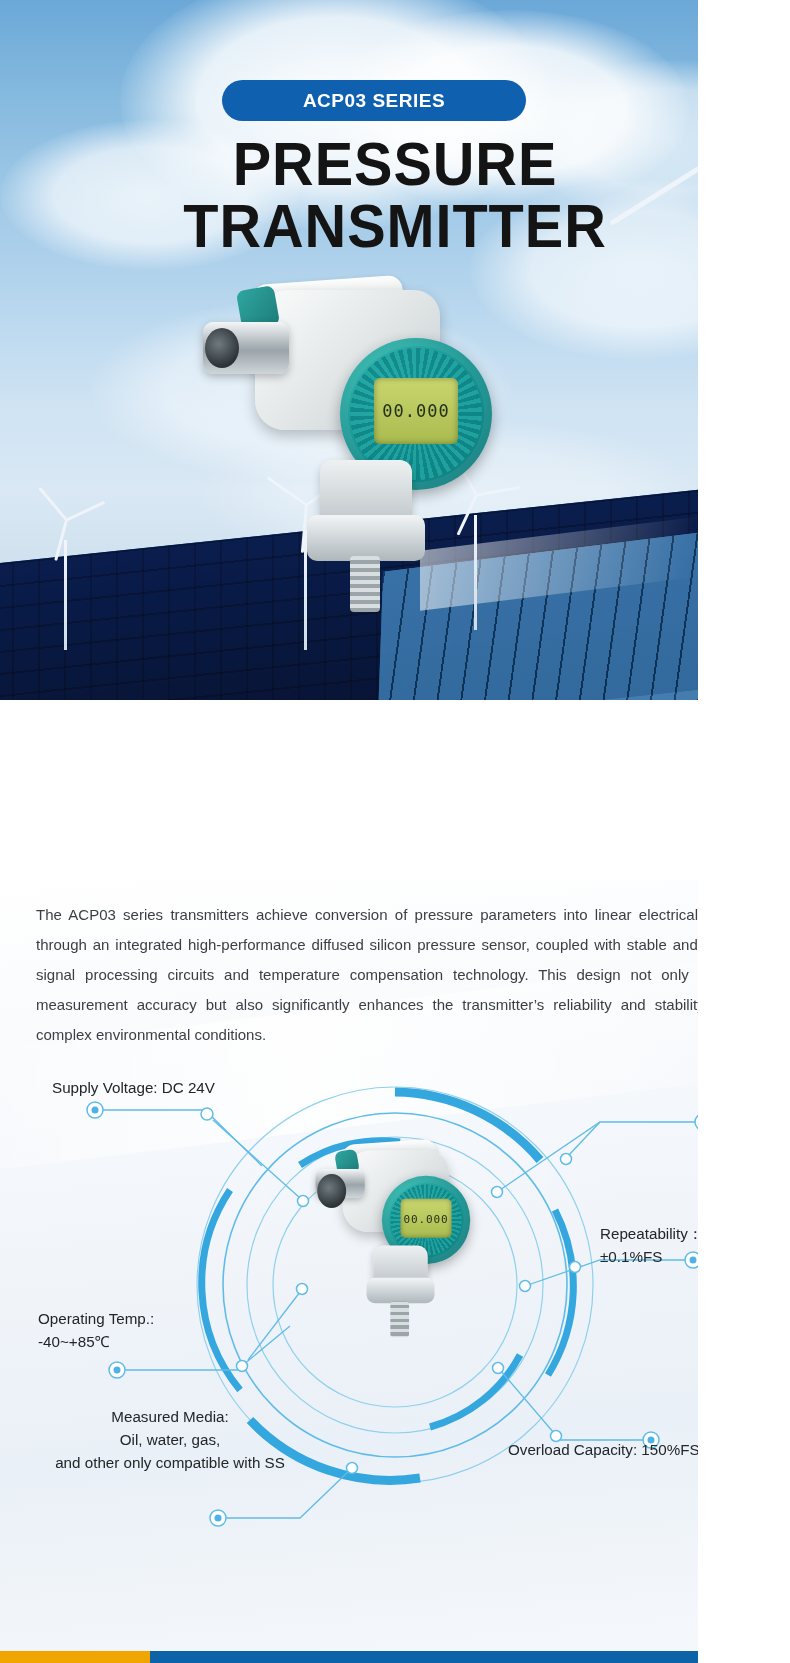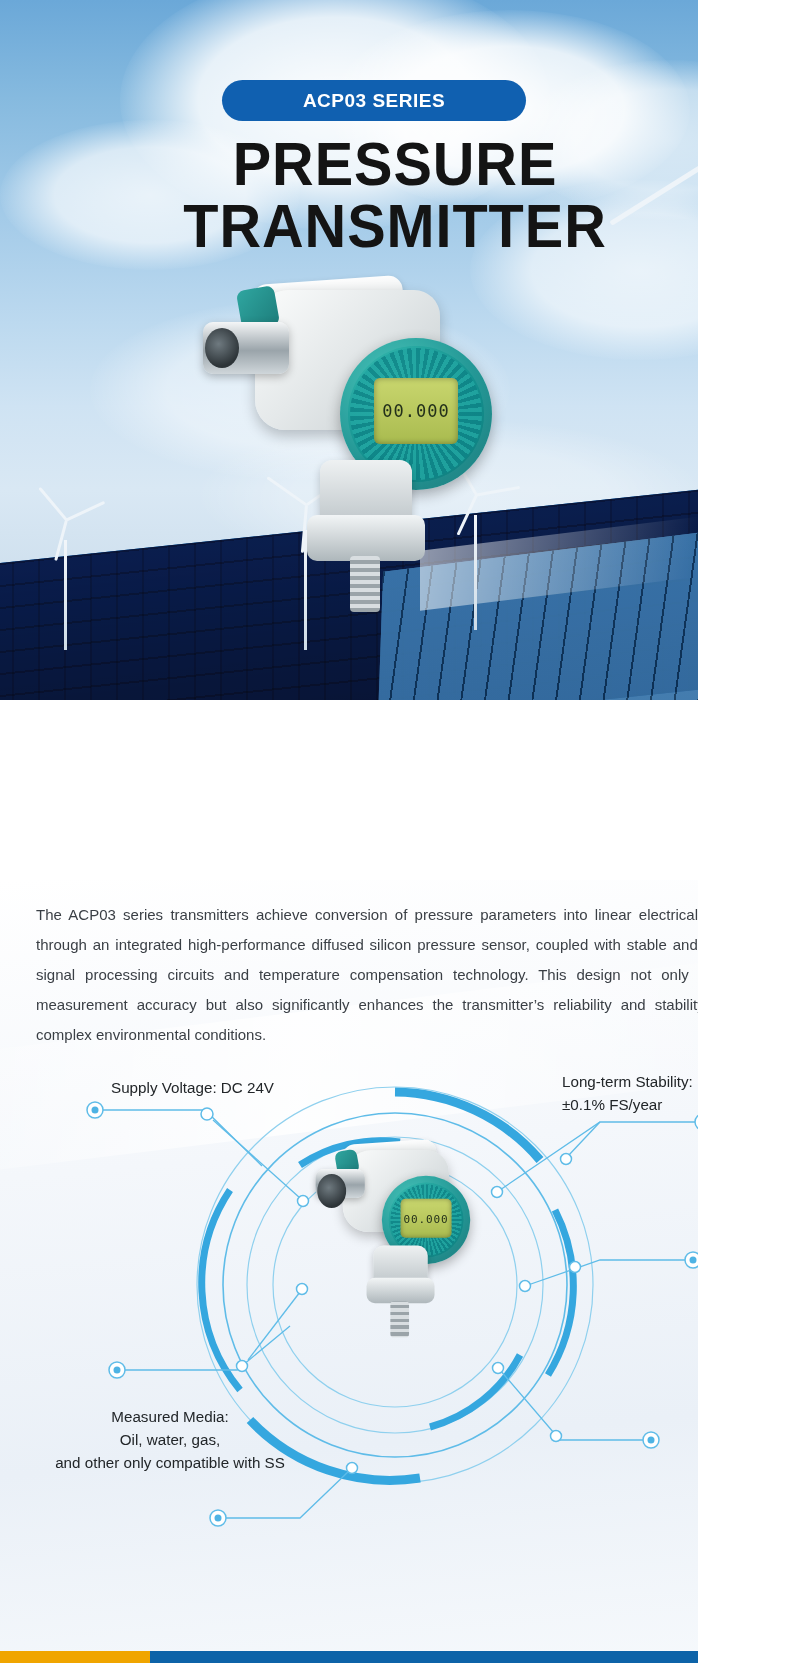--- a/index.html
+++ b/index.html
@@ -290,21 +290,21 @@
     transform-origin: 50% 0;
   }
 
   .label {
     position: absolute;
     color: #222629;
     font-size: 15.2px;
     line-height: 23px;
     white-space: pre-line;
   }
-  .l-supply   { left: 44px;  top: 6px;   width: 230px; text-align: right; }
+  .l-supply   { left: 52px;  top: 6px;   width: 230px; text-align: left; }
   .l-stability{ left: 562px; top: 0px;   width: 215px; text-align: left; }
   .l-repeat   { left: 600px; top: 152px; width: 180px; text-align: left; }
   .l-optemp   { left: 38px;  top: 237px; width: 180px; text-align: left; }
   .l-media    { left: 20px;  top: 335px; width: 300px; text-align: center; }
   .l-overload { left: 508px; top: 368px; width: 280px; text-align: left; }
 
   .footer-bar {
     position: absolute; left: 0; bottom: 0;
     width: 790px; height: 12px;
     display: flex;
@@ -451,25 +451,28 @@
         <div class="prod-dial" style="left:76px; top:48px; width:104px; height:104px;">
           <div class="prod-dial-ring"></div>
           <div class="prod-lcd" style="left:22px; top:27px; width:60px; height:46px; font-size:13px;">00.000</div>
         </div>
         <div class="prod-neck" style="left:66px; top:130px; width:64px; height:50px;"></div>
         <div class="prod-flange" style="left:58px; top:168px; width:80px; height:30px;"></div>
         <div class="prod-thread" style="left:86px; top:196px; width:22px; height:42px;"></div>
       </div>
 
       <div class="label l-supply">Supply Voltage: DC 24V</div>
-      <div class="label l-stability">Long-term Stability:
-±0.1% FS/year</div>
+      <div class="label l-repeat">Repeatability：
+±0.1%FS</div>
+      <div class="label l-optemp">Operating Temp.:
+-40~+85℃</div>
       <div class="label l-media">Measured Media:
 Oil, water, gas,
 and other only compatible with SS</div>
+      <div class="label l-overload">Overload Capacity: 150%FS</div>
     </div>
   </section>
 
   <div class="footer-bar">
     <div class="fb-a"></div>
     <div class="fb-b"></div>
   </div>
 </div>
 
 </body></html>

